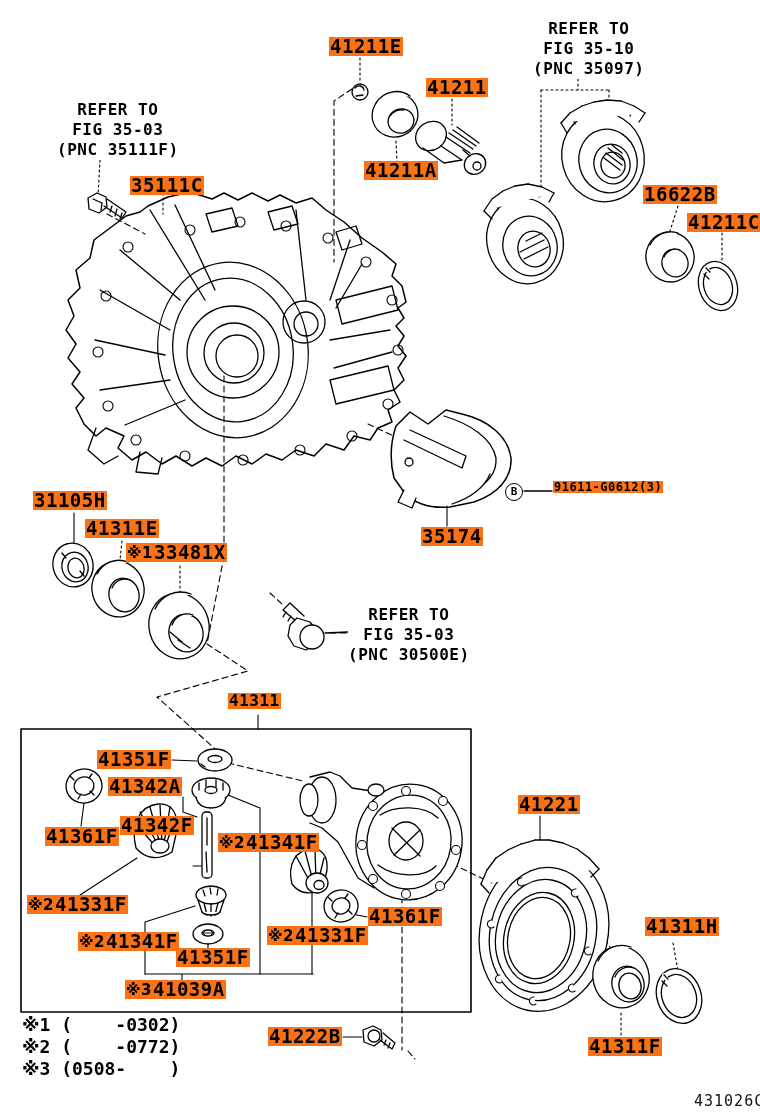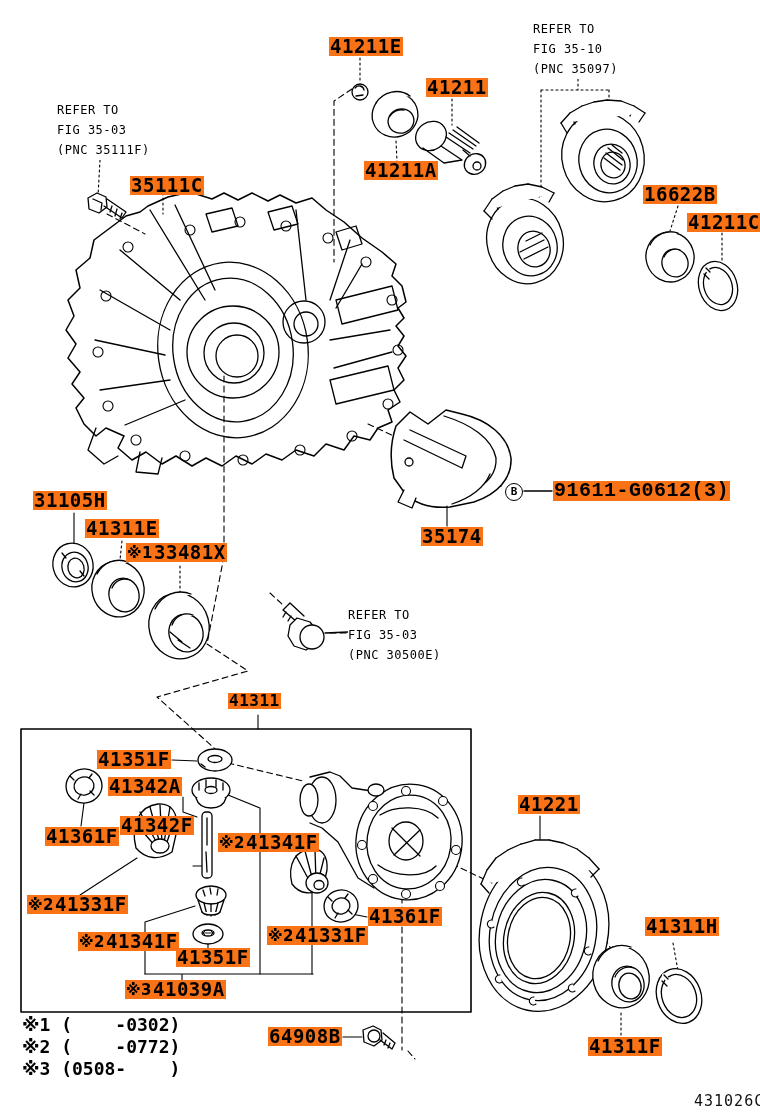--- a/index.html
+++ b/index.html
@@ -3,24 +3,24 @@
 <meta charset="utf-8">
 <style>
   html,body{margin:0;padding:0;background:#fff;}
   #stage{position:relative;width:760px;height:1112px;background:#ffffff;overflow:hidden;
          font-family:"DejaVu Sans Mono","DejaVu Sans",monospace;}
   #art{position:absolute;left:0;top:0;}
   .lbl{position:absolute;font-size:19px;font-weight:bold;color:#000;line-height:1;
        white-space:pre;letter-spacing:0.5px;background:#f97316;padding:0 1px;}
   .lbl .pre{font-size:15px;font-family:"DejaVu Sans",sans-serif;font-weight:bold;
             position:relative;top:-1px;margin-right:1px;}
-  .sm{font-size:20px;font-family:Liberation Mono, monospace;}
+  .sm{font-size:12px;}
   .lg{font-size:16px;}
-  .note{position:absolute;font-size:12px;font-weight:normal;line-height:20px;
-        white-space:pre;background:#fff;letter-spacing:0.5px;}
+  .note{position:absolute;font-size:16px;font-weight:bold;line-height:20px;
+        white-space:pre;background:#fff;letter-spacing:0.5px;text-align:center;}
   .footnotes{position:absolute;font-size:18px;font-weight:bold;line-height:22px;
              white-space:pre;letter-spacing:0;}
   .figcode{position:absolute;font-size:15px;font-weight:normal;letter-spacing:1px;color:#111;}
   .bcirc{position:absolute;width:16px;height:16px;border:1.6px solid #000;border-radius:50%;
          font-size:11px;font-weight:bold;text-align:center;line-height:16px;background:#fff;}
 </style>
 </head>
 <body>
 
 <div id="stage">
@@ -337,20 +337,20 @@
 <div class="lbl" style="left:218px;top:833px"><span class="pre">※2</span><span>41341F</span></div>
 <div class="lbl" style="left:27px;top:895px"><span class="pre">※2</span><span>41331F</span></div>
 <div class="lbl" style="left:78px;top:932px"><span class="pre">※2</span><span>41341F</span></div>
 <div class="lbl" style="left:176px;top:948px">41351F</div>
 <div class="lbl" style="left:267px;top:926px"><span class="pre">※2</span><span>41331F</span></div>
 <div class="lbl" style="left:368px;top:907px">41361F</div>
 <div class="lbl" style="left:125px;top:980px"><span class="pre">※3</span><span>41039A</span></div>
 
 <div class="lbl" style="left:518px;top:795px">41221</div>
 <div class="lbl" style="left:645px;top:917px">41311H</div>
-<div class="lbl" style="left:268px;top:1027px">64908B</div>
+<div class="lbl" style="left:268px;top:1027px">41222B</div>
 <div class="lbl" style="left:588px;top:1037px">41311F</div>
 
 <div class="footnotes" style="left:22px;top:1014px"><div>※1 (    -0302)</div><div>※2 (    -0772)</div><div>※3 (0508-    )</div></div>
 
 <div class="figcode" style="left:694px;top:1092px">431026C</div>
 
 </div>
 
 </body></html>

